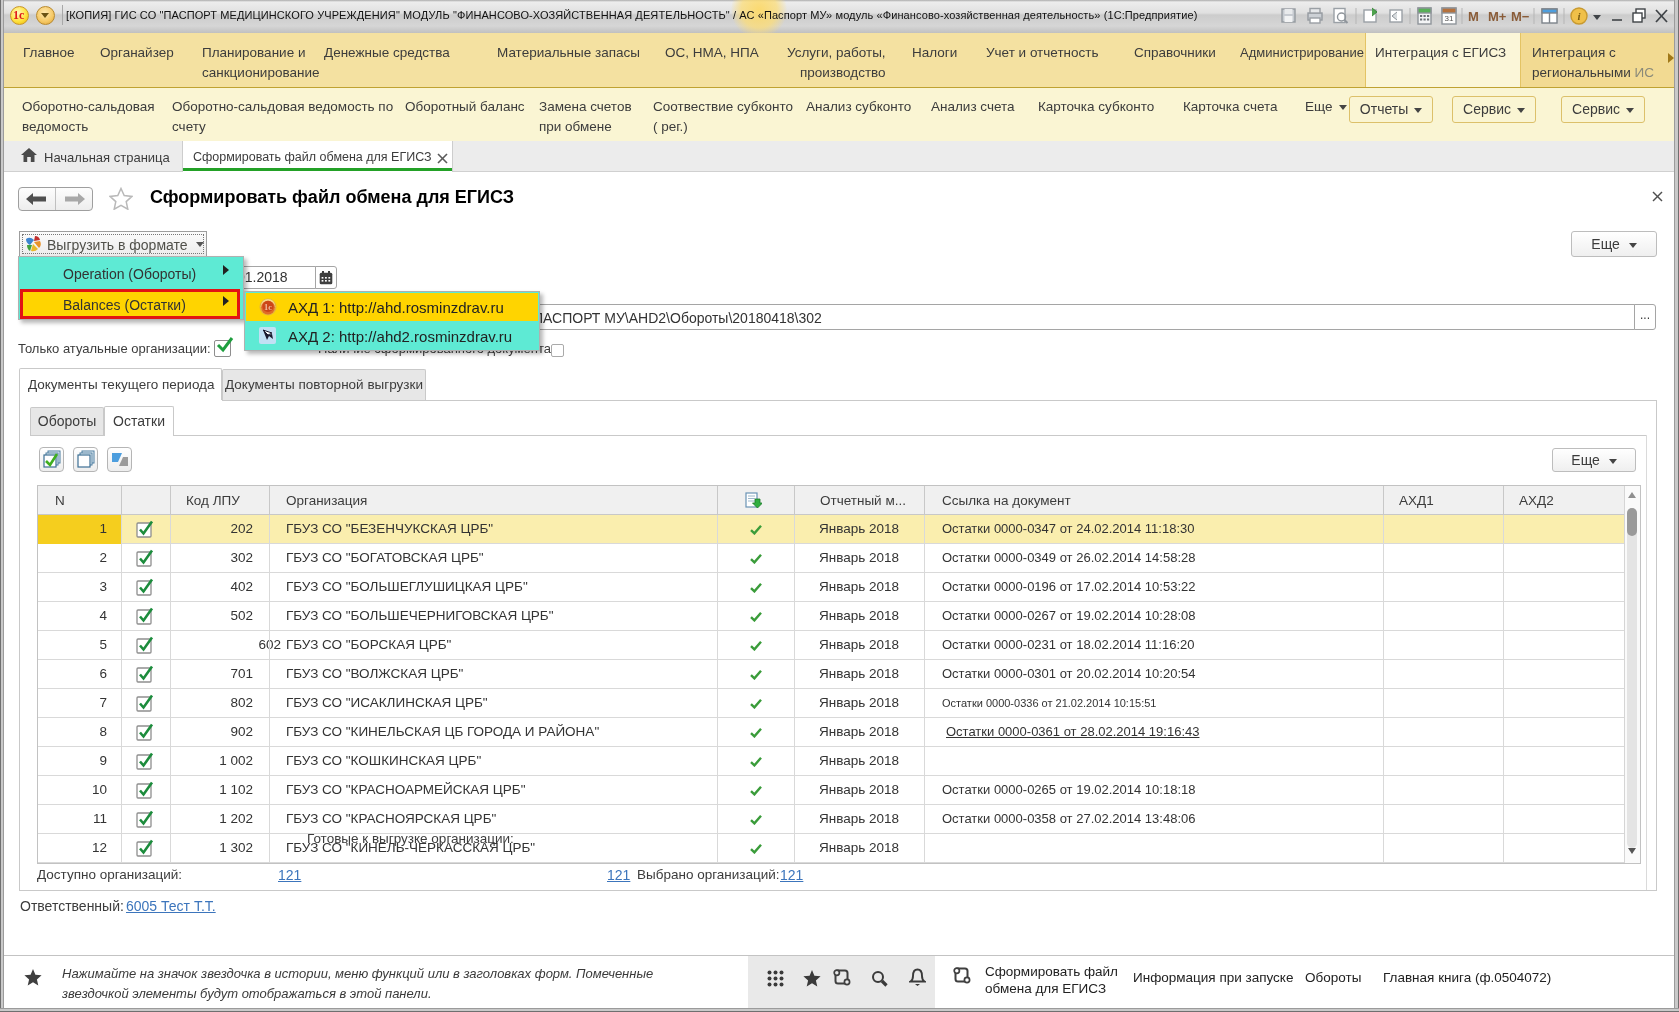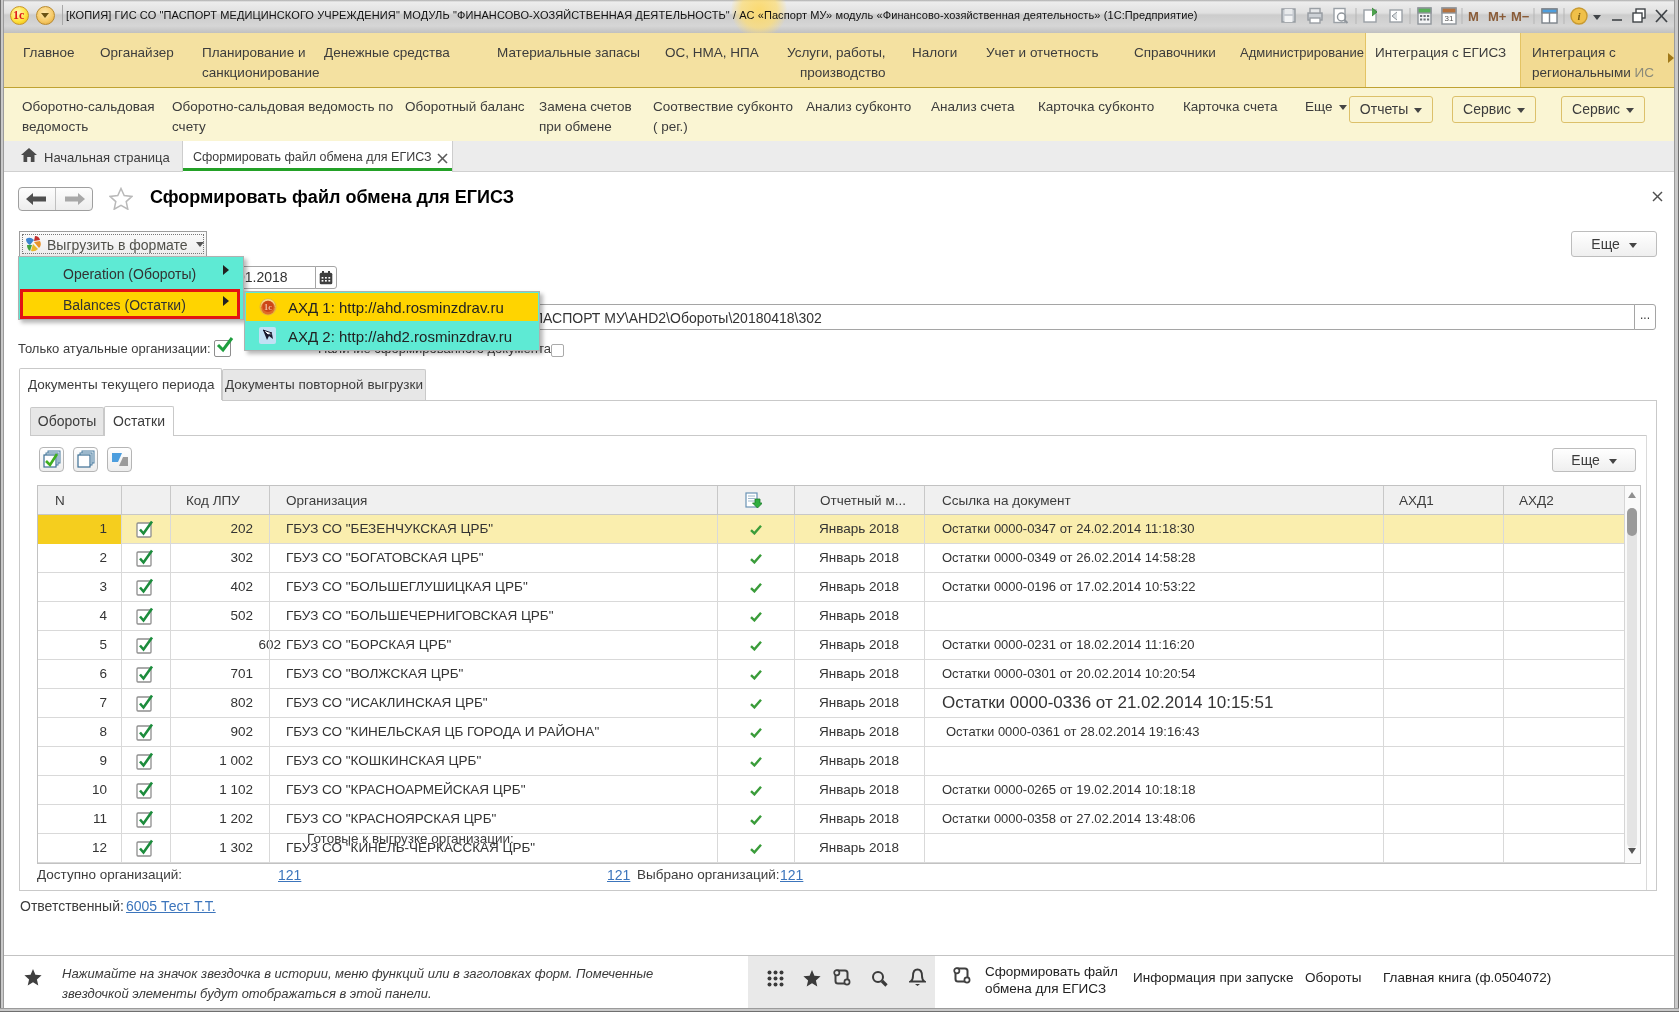--- a/index.html
+++ b/index.html
@@ -371,20 +371,21 @@
         <svg style="position:absolute;left:98px;top:5px;" width="19" height="19" viewBox="0 0 19 19">
           <rect x="1" y="3" width="14" height="14" fill="#fff" stroke="#8e8e8e" stroke-width="1.3" rx="1"></rect>
           <path d="M4 9.5 L7.5 13.5 L16 1.5" fill="none" stroke="#1c8c3c" stroke-width="2.6"></path>
         </svg>
         <div class="cell" style="left:132px;width:83px;text-align:right;color:#333;">502</div>
         <div class="cell" style="left:248px;width:425px;color:#333;">ГБУЗ СО "БОЛЬШЕЧЕРНИГОВСКАЯ ЦРБ"</div>
         <svg style="position:absolute;left:712px;top:10px;" width="12" height="10" viewBox="0 0 12 10">
           <path d="M1 5.2 L4.4 8.4 L11 0.8" fill="none" stroke="#3a9c3a" stroke-width="2.4"></path>
         </svg>
         <div class="cell" style="left:756px;width:130px;text-align:center;color:#333;">Январь 2018</div>
+        <div class="cell" style="left:904px;width:440px;color:#333;font-size:13px;">Остатки 0000-0267 от 19.02.2014 10:28:08</div>
       </div>
       <div class="trow" style="top:116px;background:#fff;">
         <div class="cell" style="left:0;width:69px;text-align:right;color:#333;">5</div>
         <svg style="position:absolute;left:98px;top:5px;" width="19" height="19" viewBox="0 0 19 19">
           <rect x="1" y="3" width="14" height="14" fill="#fff" stroke="#8e8e8e" stroke-width="1.3" rx="1"></rect>
           <path d="M4 9.5 L7.5 13.5 L16 1.5" fill="none" stroke="#1c8c3c" stroke-width="2.6"></path>
         </svg>
         <div class="cell" style="left:132px;width:83px;text-align:right;color:#333;margin-left:28px;">602</div>
         <div class="cell" style="left:248px;width:425px;color:#333;">ГБУЗ СО "БОРСКАЯ ЦРБ"</div>
         <svg style="position:absolute;left:712px;top:10px;" width="12" height="10" viewBox="0 0 12 10">
@@ -412,35 +413,35 @@
         <svg style="position:absolute;left:98px;top:5px;" width="19" height="19" viewBox="0 0 19 19">
           <rect x="1" y="3" width="14" height="14" fill="#fff" stroke="#8e8e8e" stroke-width="1.3" rx="1"></rect>
           <path d="M4 9.5 L7.5 13.5 L16 1.5" fill="none" stroke="#1c8c3c" stroke-width="2.6"></path>
         </svg>
         <div class="cell" style="left:132px;width:83px;text-align:right;color:#333;">802</div>
         <div class="cell" style="left:248px;width:425px;color:#333;">ГБУЗ СО "ИСАКЛИНСКАЯ ЦРБ"</div>
         <svg style="position:absolute;left:712px;top:10px;" width="12" height="10" viewBox="0 0 12 10">
           <path d="M1 5.2 L4.4 8.4 L11 0.8" fill="none" stroke="#3a9c3a" stroke-width="2.4"></path>
         </svg>
         <div class="cell" style="left:756px;width:130px;text-align:center;color:#333;">Январь 2018</div>
-        <div class="cell" style="left:904px;width:440px;color:#333;font-size:17px;">Остатки 0000-0336 от 21.02.2014 10:15:51</div>
+        <div class="cell" style="left:904px;width:440px;color:#333;font-size:11px;">Остатки 0000-0336 от 21.02.2014 10:15:51</div>
       </div>
       <div class="trow" style="top:203px;background:#fff;">
         <div class="cell" style="left:0;width:69px;text-align:right;color:#333;">8</div>
         <svg style="position:absolute;left:98px;top:5px;" width="19" height="19" viewBox="0 0 19 19">
           <rect x="1" y="3" width="14" height="14" fill="#fff" stroke="#8e8e8e" stroke-width="1.3" rx="1"></rect>
           <path d="M4 9.5 L7.5 13.5 L16 1.5" fill="none" stroke="#1c8c3c" stroke-width="2.6"></path>
         </svg>
         <div class="cell" style="left:132px;width:83px;text-align:right;color:#333;">902</div>
         <div class="cell" style="left:248px;width:425px;color:#333;">ГБУЗ СО "КИНЕЛЬСКАЯ ЦБ ГОРОДА И РАЙОНА"</div>
         <svg style="position:absolute;left:712px;top:10px;" width="12" height="10" viewBox="0 0 12 10">
           <path d="M1 5.2 L4.4 8.4 L11 0.8" fill="none" stroke="#3a9c3a" stroke-width="2.4"></path>
         </svg>
         <div class="cell" style="left:756px;width:130px;text-align:center;color:#333;">Январь 2018</div>
-        <div class="cell" style="left:908px;width:440px;color:#333;font-size:13px;">Остатки 0000-0361 от 28.02.2014 19:16:43</div>
+        <div class="cell" style="left:908px;width:440px;color:#333;font-size:13px;text-decoration:underline;">Остатки 0000-0361 от 28.02.2014 19:16:43</div>
       </div>
       <div class="trow" style="top:232px;background:#fff;">
         <div class="cell" style="left:0;width:69px;text-align:right;color:#333;">9</div>
         <svg style="position:absolute;left:98px;top:5px;" width="19" height="19" viewBox="0 0 19 19">
           <rect x="1" y="3" width="14" height="14" fill="#fff" stroke="#8e8e8e" stroke-width="1.3" rx="1"></rect>
           <path d="M4 9.5 L7.5 13.5 L16 1.5" fill="none" stroke="#1c8c3c" stroke-width="2.6"></path>
         </svg>
         <div class="cell" style="left:132px;width:83px;text-align:right;color:#333;">1 002</div>
         <div class="cell" style="left:248px;width:425px;color:#333;">ГБУЗ СО "КОШКИНСКАЯ ЦРБ"</div>
         <svg style="position:absolute;left:712px;top:10px;" width="12" height="10" viewBox="0 0 12 10">

